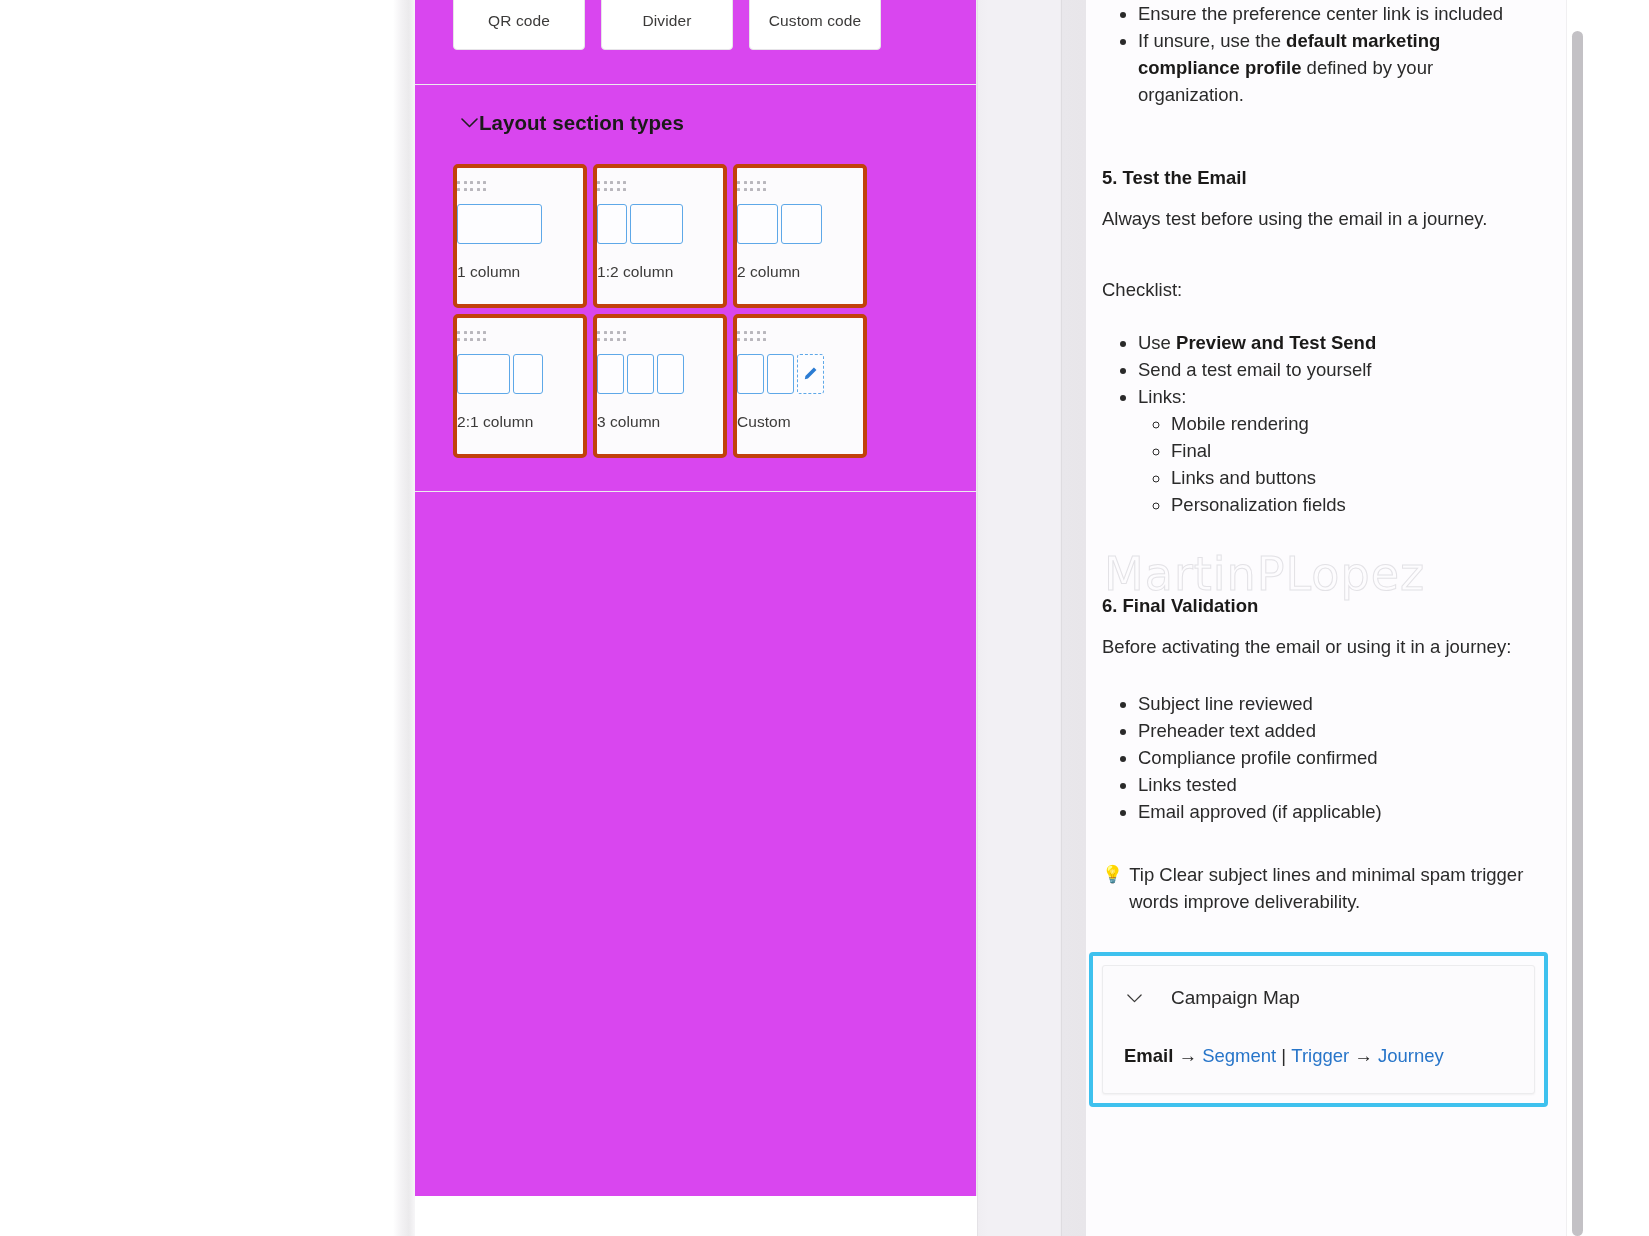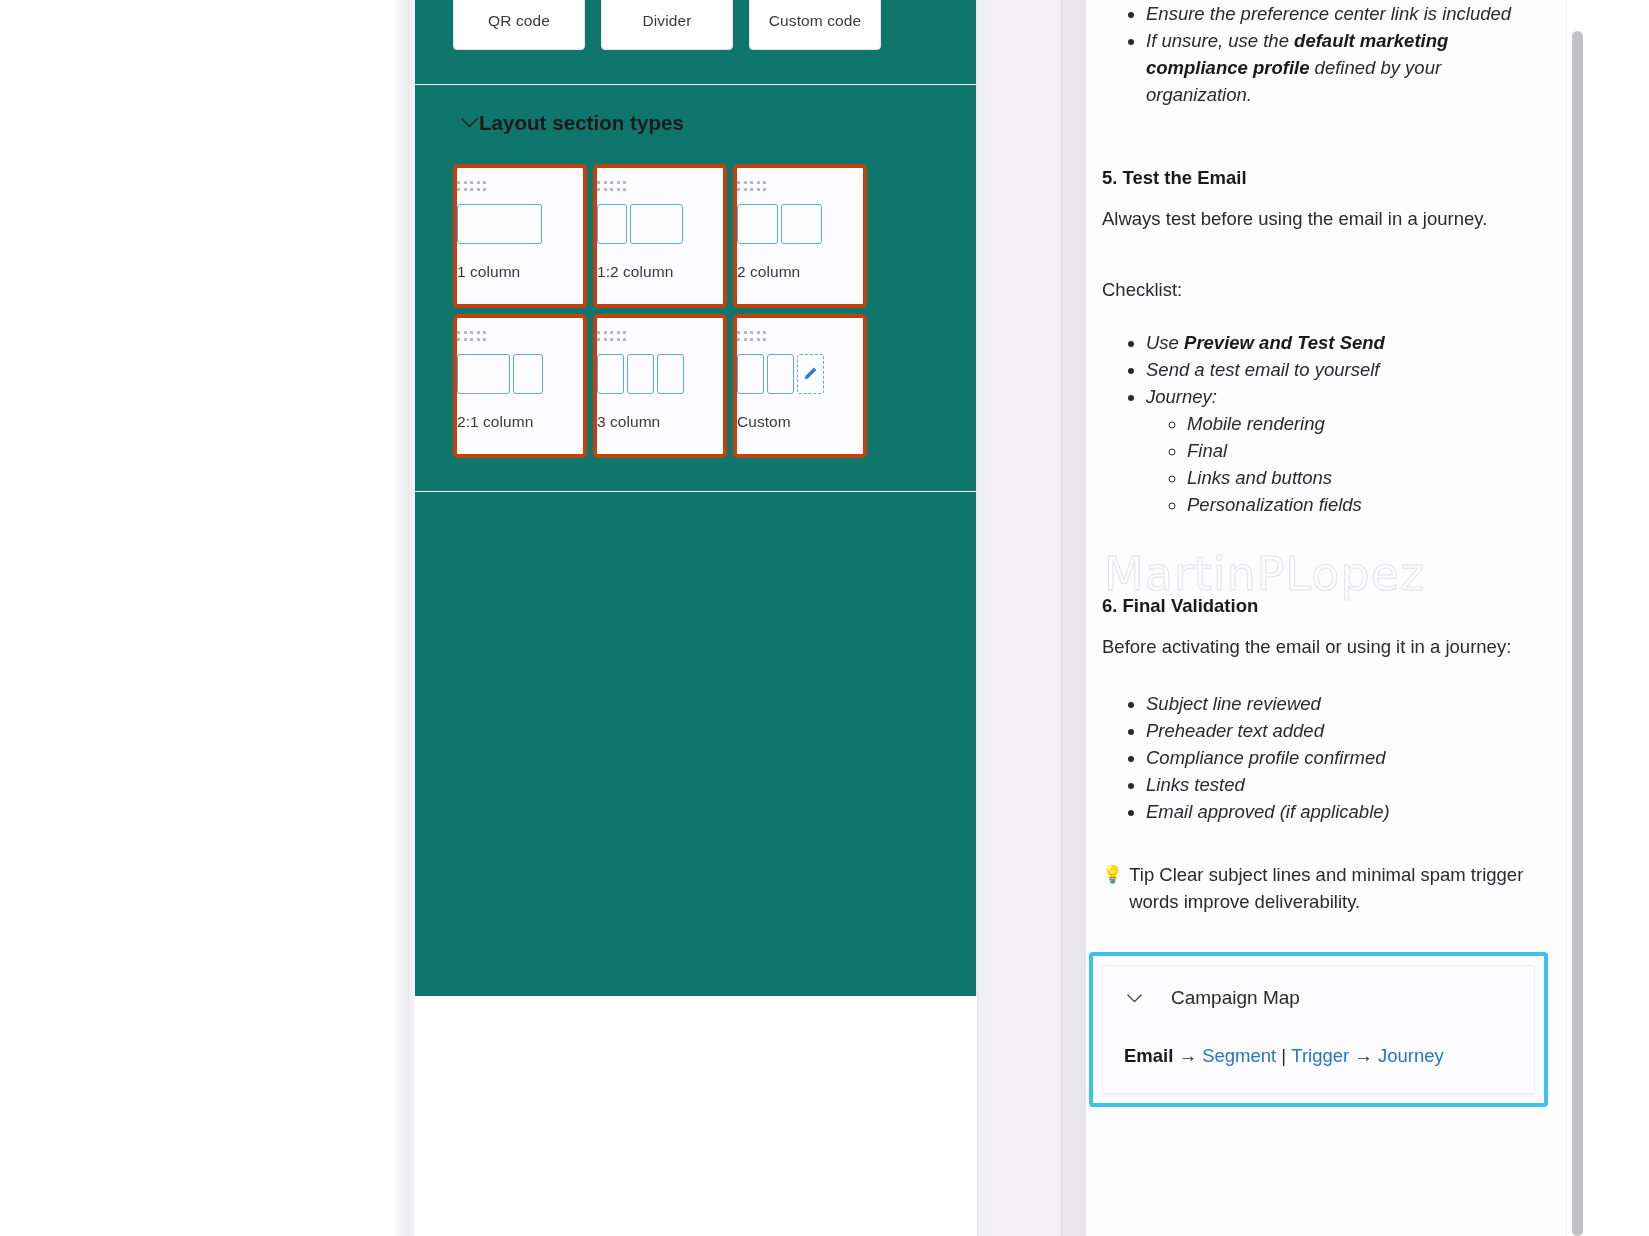--- a/index.html
+++ b/index.html
@@ -32,22 +32,22 @@
     position: absolute;
     left: 393px; top: 0;
     width: 22px; height: 1236px;
     background: linear-gradient(to right, #ffffff 0%, #f3f2f4 38%, #ebeaec 72%, #f7f6f8 100%);
   }
 
   
   .tool-panel {
     position: absolute;
     left: 415px; top: 0;
-    width: 562px; height: 996px;
-    background: #0f766e;
+    width: 562px; height: 1196px;
+    background: #d946ef;
     border-right: 1px solid #eceaee;
   }
   .elements-wrap {
     position: absolute;
     left: 0; top: 0;
     width: 100%;
     height: 50px;
     overflow: hidden;
   }
   .elements-row {
@@ -204,21 +204,21 @@
   .doc-inner ul {
     margin: 0;
     padding-left: 36px;
     list-style-type: disc;
   }
   .doc-inner ul ul {
     list-style-type: circle;
     padding-left: 33px;
     margin-top: 0;
   }
-  .doc-inner li { margin: 0 0 0 8px; padding: 0; font-style: italic; }
+  .doc-inner li { margin: 0 0 0 0; padding: 0; }
   .doc-inner li::marker { color: #2a2a2a; }
   .doc-h {
     font-weight: 700;
     font-size: 18.5px;
     color: #1b1a19;
     margin: 0;
   }
   .doc-p { margin: 0; }
   .sp-14 { height: 14px; }
   .sp-18 { height: 18px; }
@@ -515,21 +515,21 @@
       <div class="sp-26"></div>
 
       <ul>
         <li>
           <span>Use </span><b>Preview and Test Send</b>
         </li>
         <li>
           <span>Send a test email to yourself</span>
         </li>
         <li>
-          <span>Journey:</span>
+          <span>Links:</span>
           <ul>
             <li><span>Mobile rendering</span></li>
             <li><span>Final</span></li>
             <li><span>Links and buttons</span></li>
             <li><span>Personalization fields</span></li>
           </ul>
         </li>
       </ul>
 
       <div class="sp-56"></div>

